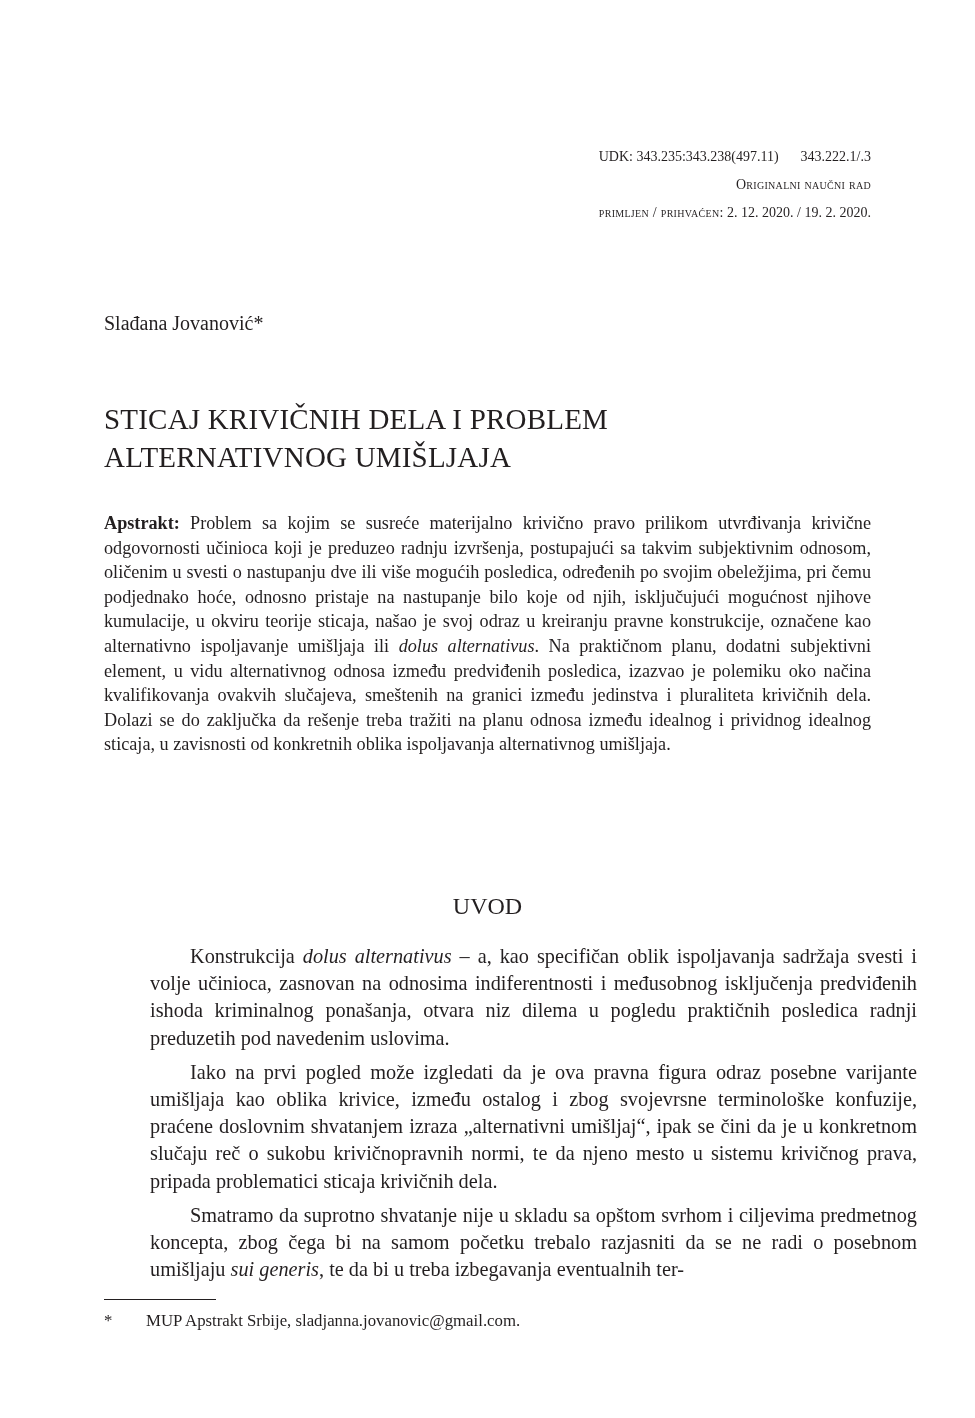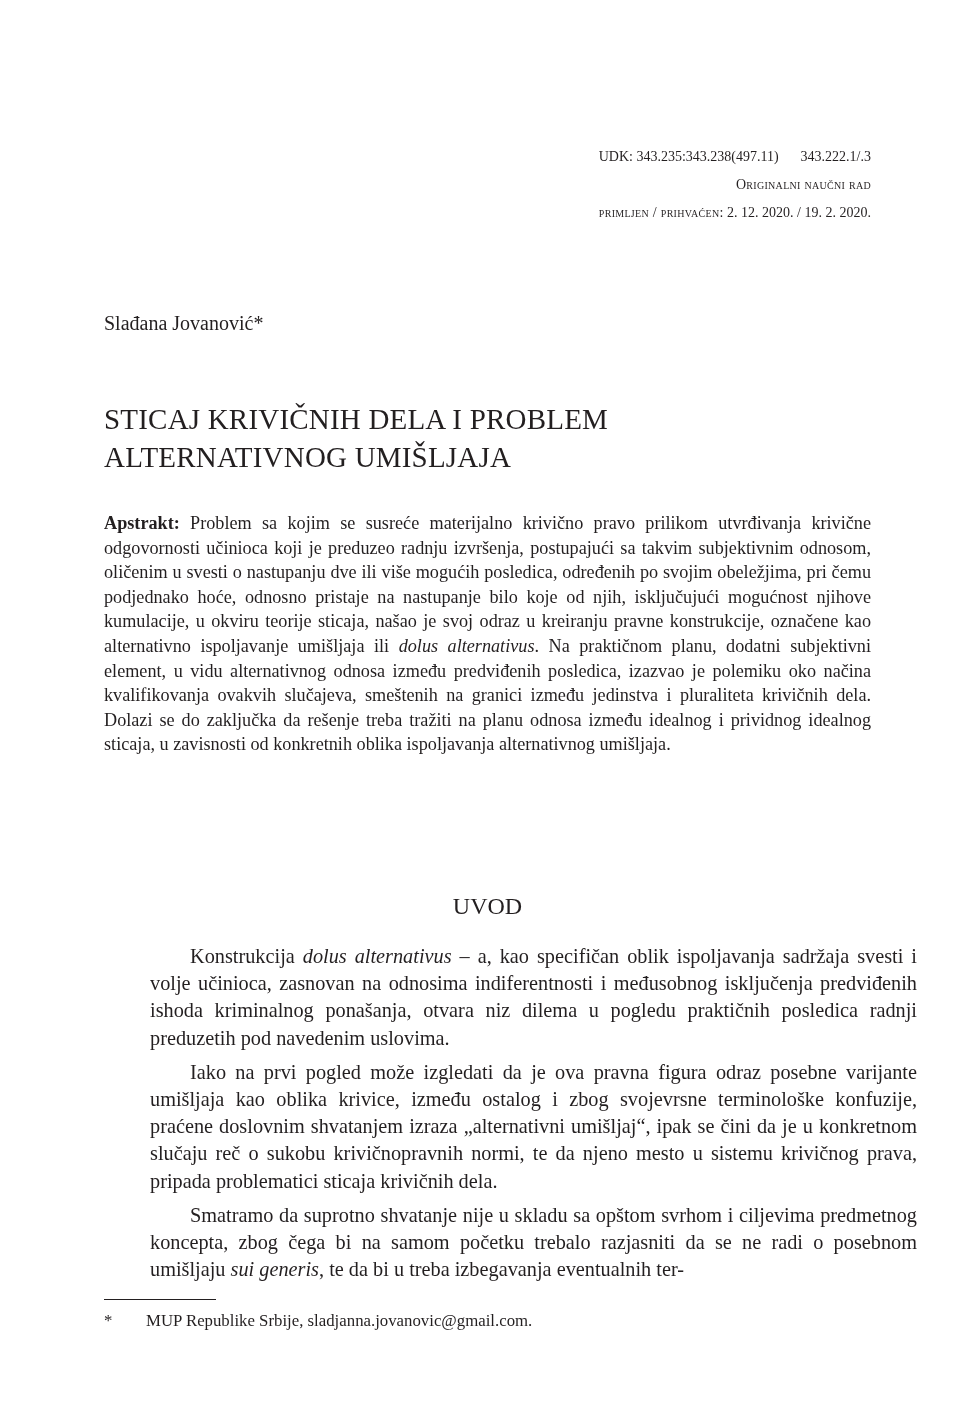--- a/index.html
+++ b/index.html
@@ -83,14 +83,14 @@
 
 <div class="body">
   <p><span>Konstrukcija </span><i>dolus alternativus</i><span> – a, kao specifičan oblik ispoljavanja sadržaja svesti i volje učinioca, zasnovan na odnosima indiferentnosti i međusobnog isključenja predviđenih ishoda kriminalnog ponašanja, otvara niz dilema u pogledu praktičnih posledica radnji preduzetih pod navedenim uslovima.</span></p>
   <p><span>Iako na prvi pogled može izgledati da je ova pravna figura odraz posebne varijante umišljaja kao oblika krivice, između ostalog i zbog svojevrsne terminološke konfuzije, praćene doslovnim shvatanjem izraza „alternativni umišljaj“, ipak se čini da je u konkretnom slučaju reč o sukobu krivičnopravnih normi, te da njeno mesto u sistemu krivičnog prava, pripada problematici sticaja krivičnih dela.</span></p>
   <p><span>Smatramo da suprotno shvatanje nije u skladu sa opštom svrhom i ciljevima predmetnog koncepta, zbog čega bi na samom početku trebalo razjasniti da se ne radi o posebnom umišljaju </span><i>sui generis</i><span>, te da bi u treba izbegavanja eventualnih ter-</span></p>
 </div>
 
 <div class="fn-rule"></div>
 <div class="footnote">
   <span class="mark">*</span>
-  <span>MUP Republike Srbije, sladjanna.jovanovic@gmail.com.</span>
+  <span>MUP Apstrakt Srbije, sladjanna.jovanovic@gmail.com.</span>
 </div>
 
 </body></html>

